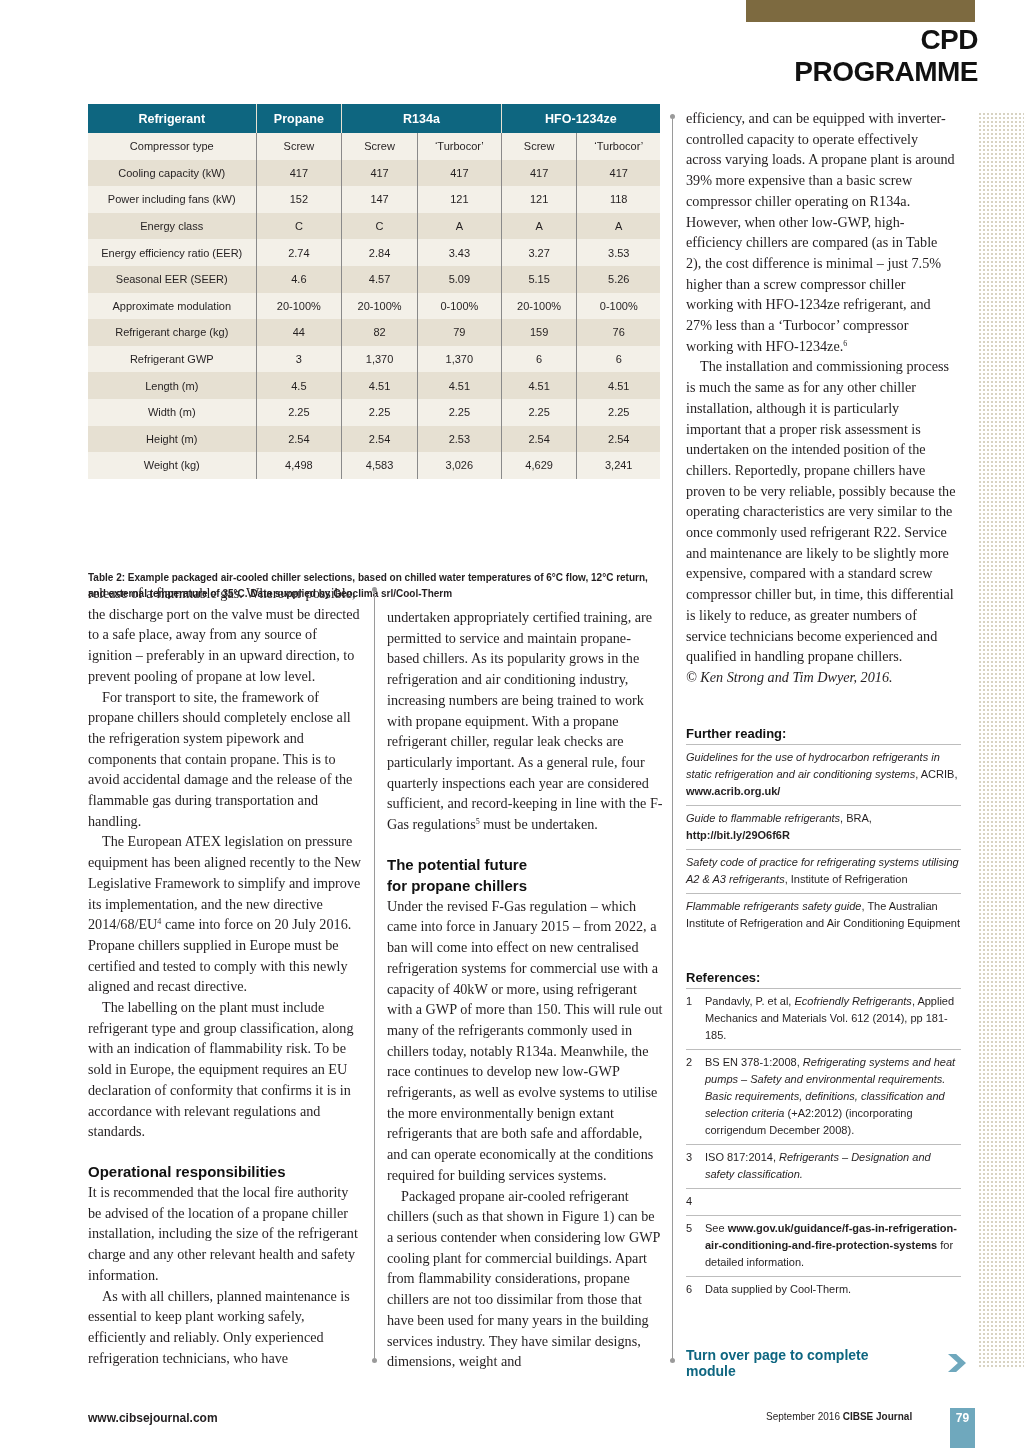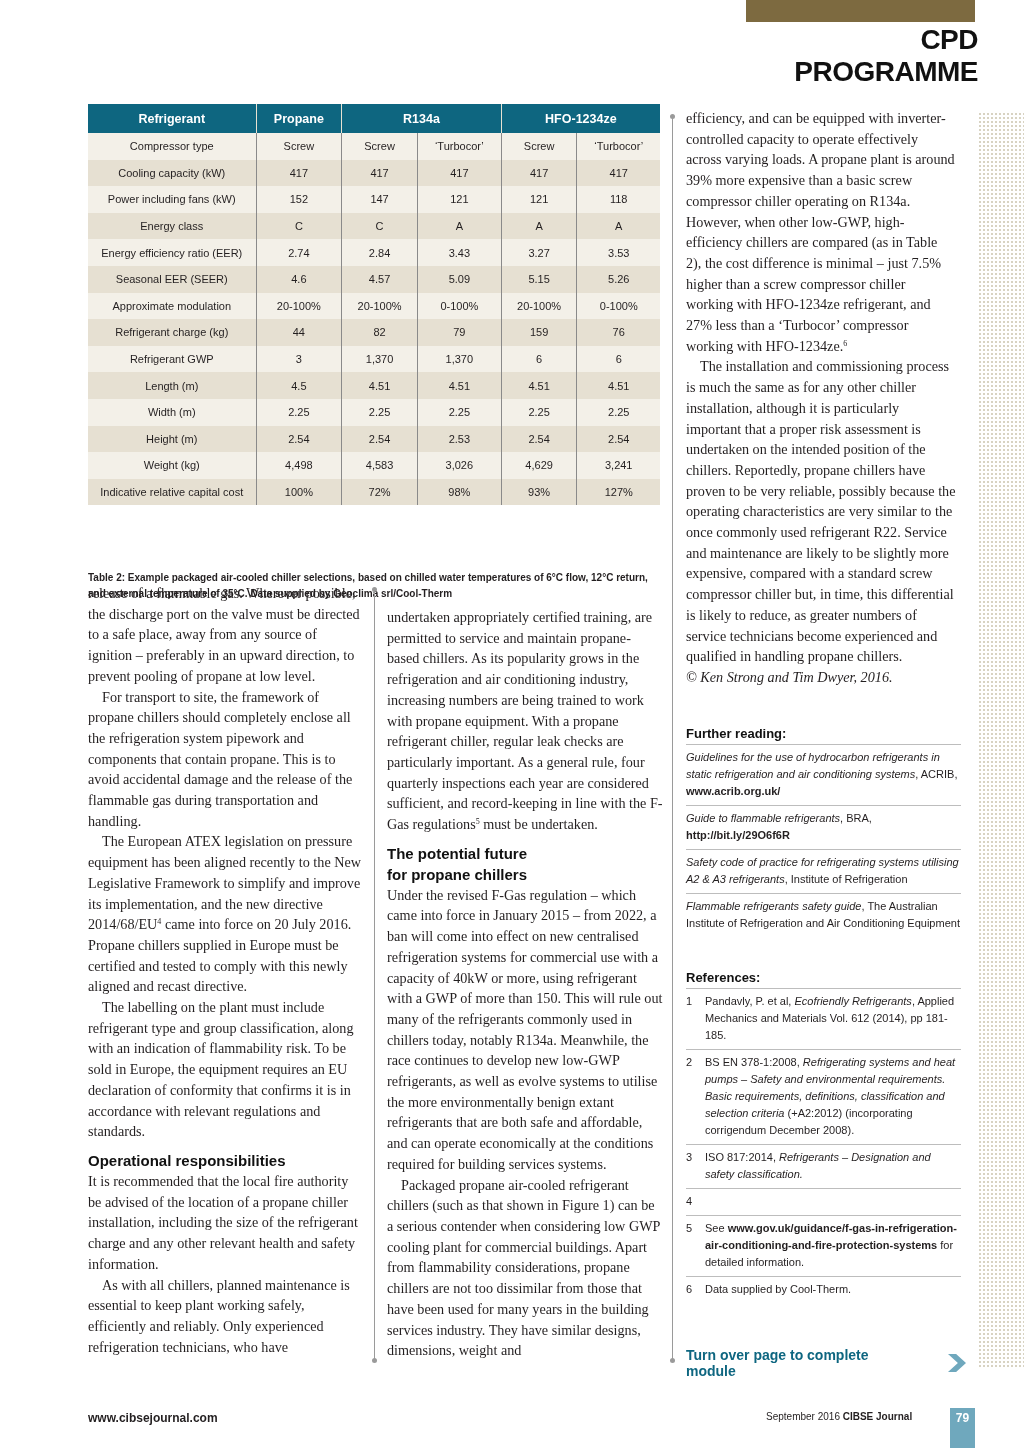--- a/index.html
+++ b/index.html
@@ -35,21 +35,21 @@
   .col p.indent { text-indent: 14px; }
   .col-a { left: 88px; top: 583px; width: 276px; }
   .col-b { left: 387px; top: 607px; width: 276px; }
   .col-c { left: 686px; top: 108px; width: 270px; }
 
   .rule { position: absolute; width: 1px; background: #9a9a9a; }
   .rule::before { content: ""; position: absolute; left: -2px; top: -2px; width: 5px; height: 5px; border-radius: 50%; background: #9a9a9a; }
   .rule::after { content: ""; position: absolute; left: -2px; bottom: -2px; width: 5px; height: 5px; border-radius: 50%; background: #9a9a9a; }
 
   .h2 { font-family: "Liberation Sans", sans-serif; font-weight: 900; font-size: 15px; line-height: 21px; color: #111; }
-  .h2.spaced { margin-top: 8px; }
+  .h2.spaced { margin-top: 19px; }
 
   sup { font-size: 8px; line-height: 0; vertical-align: 5px; }
 
   .side-h { font-family: "Liberation Sans", sans-serif; font-weight: 900; font-size: 13px; color: #111;
     border-bottom: 1px solid #bdbdbd; padding-bottom: 3px; }
   .further { position: absolute; left: 686px; top: 726px; width: 275px; }
   .refs { position: absolute; left: 686px; top: 970px; width: 275px; }
   .fr-item, .ref-item { font-family: "Liberation Sans", sans-serif; font-size: 11px; line-height: 17px;
     border-bottom: 1px solid #bdbdbd; padding: 4px 0 5px 0; }
   .fr-item:last-child { border-bottom: none; }
@@ -186,28 +186,20 @@
         <td>2.54</td>
       </tr>
       <tr>
         <td class="label">Weight (kg)</td>
         <td>4,498</td>
         <td>4,583</td>
         <td>3,026</td>
         <td>4,629</td>
         <td>3,241</td>
       </tr>
-      <tr>
-        <td class="label">Indicative relative capital cost</td>
-        <td>100%</td>
-        <td>72%</td>
-        <td>98%</td>
-        <td>93%</td>
-        <td>127%</td>
-      </tr>
     </tbody>
 </table>
 
 <div class="caption">Table 2: Example packaged air-cooled chiller selections, based on chilled water temperatures of 6°C flow, 12°C return, and external temperature of 35°C. Data supplied by Geoclima srl/Cool-Therm</div>
 
 <div class="col col-a">
   <p>release of a flammable gas. Wherever possible, the discharge port on the valve must be directed to a safe place, away from any source of ignition – preferably in an upward direction, to prevent pooling of propane at low level.</p>
   <p class="indent">For transport to site, the framework of propane chillers should completely enclose all the refrigeration system pipework and components that contain propane. This is to avoid accidental damage and the release of the flammable gas during transportation and handling.</p>
   <p class="indent"><span>The European ATEX legislation on pressure equipment has been aligned recently to the New Legislative Framework to simplify and improve its implementation, and the new directive 2014/68/EU</span><sup>4</sup><span> came into force on 20 July 2016. Propane chillers supplied in Europe must be certified and tested to comply with this newly aligned and recast directive.</span></p>
   <p class="indent">The labelling on the plant must include refrigerant type and group classification, along with an indication of flammability risk. To be sold in Europe, the equipment requires an EU declaration of conformity that confirms it is in accordance with relevant regulations and standards.</p>

